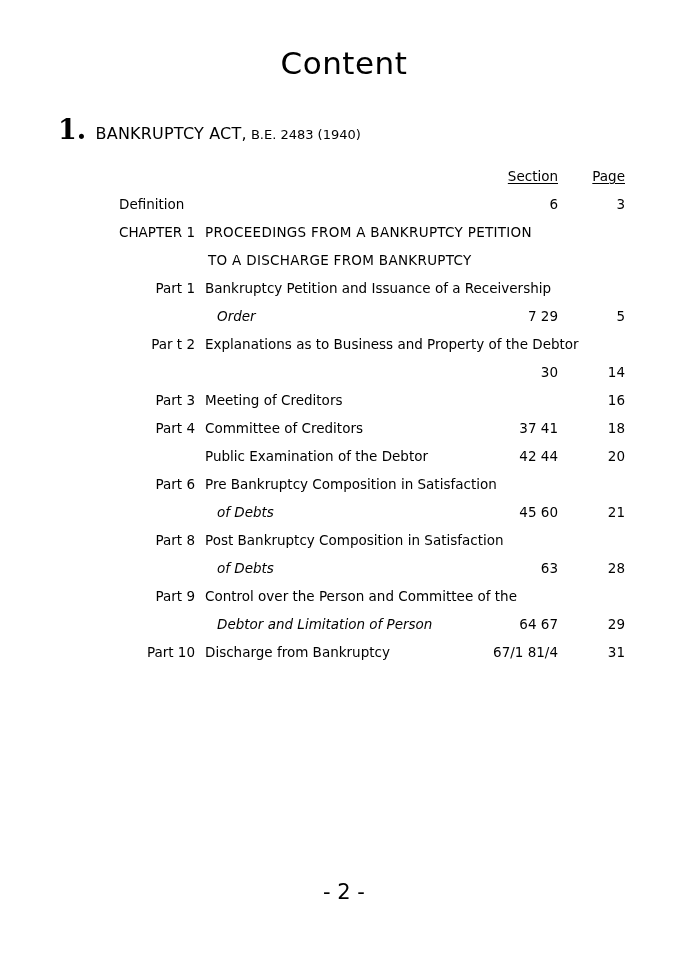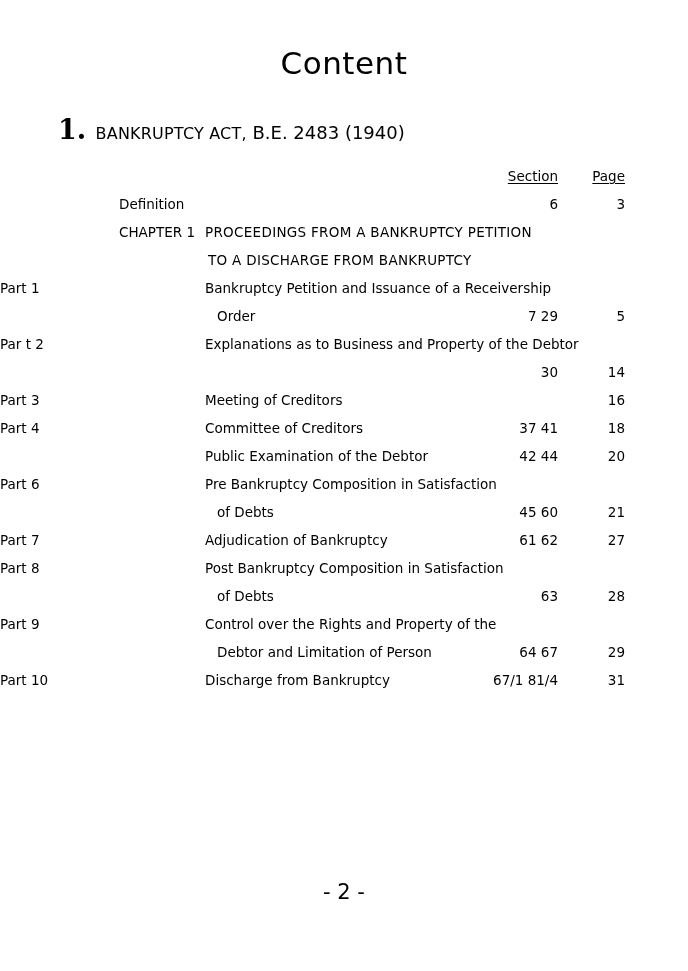--- a/index.html
+++ b/index.html
@@ -48,21 +48,21 @@
     font-size: 27px;
     font-weight: 700;
     font-family: "DejaVu Serif", serif;
   }
   .act-name {
     font-size: 16px;
     font-weight: 400;
     letter-spacing: 0.2px;
   }
   .act-sub {
-    font-size: 18px;
+    font-size: 13px;
     font-weight: 400;
   }
 
   
   .toc {
     position: absolute;
     top: 168px;
     left: 0;
     width: 688px;
   }
@@ -89,37 +89,39 @@
   .hdr-page {
     left: 0;
     width: 625px;
     text-align: right;
     text-decoration: underline;
     text-underline-offset: 2px;
   }
 
   
   .c-label {
-    left: 0;
+    left: 9px;
     width: 186px;
+    text-align: right;
   }
   
   .c-label-left {
     left: 119px;
     text-align: right;
   }
   
   .c-title {
     left: 205px;
     text-align: left;
   }
   
   .c-title-indent {
     left: 217px;
     text-align: right;
+    font-style: italic;
   }
   
   .c-title-indent2 {
     left: 208px;
     text-align: left;
   }
   
   .c-section {
     left: 360px;
     width: 198px;
@@ -215,37 +217,31 @@
         <div class="toc-row">
           <div class="cell c-label">Part  6</div>
           <div class="cell c-title">Pre Bankruptcy Composition in Satisfaction</div>
         </div>
         <div class="toc-row">
           <div class="cell c-title-indent">of Debts</div>
           <div class="cell c-section">45 60</div>
           <div class="cell c-page">21</div>
         </div>
         <div class="toc-row">
-          <div class="cell c-label">Part  7</div>
-          <div class="cell c-title">Adjudication of Bankruptcy</div>
-          <div class="cell c-section">61 62</div>
-          <div class="cell c-page">27</div>
-        </div>
-        <div class="toc-row">
           <div class="cell c-label">Part  8</div>
           <div class="cell c-title">Post Bankruptcy Composition in Satisfaction</div>
         </div>
         <div class="toc-row">
           <div class="cell c-title-indent">of Debts</div>
           <div class="cell c-section">63</div>
           <div class="cell c-page">28</div>
         </div>
         <div class="toc-row">
           <div class="cell c-label">Part  9</div>
-          <div class="cell c-title">Control over the Rights and Property of the</div>
+          <div class="cell c-title">Control over the Person and Committee of the</div>
         </div>
         <div class="toc-row">
           <div class="cell c-title-indent">Debtor and Limitation of Person</div>
           <div class="cell c-section">64 67</div>
           <div class="cell c-page">29</div>
         </div>
         <div class="toc-row">
           <div class="cell c-label">Part  10</div>
           <div class="cell c-title">Discharge from Bankruptcy</div>
           <div class="cell c-section">67/1 81/4</div>

